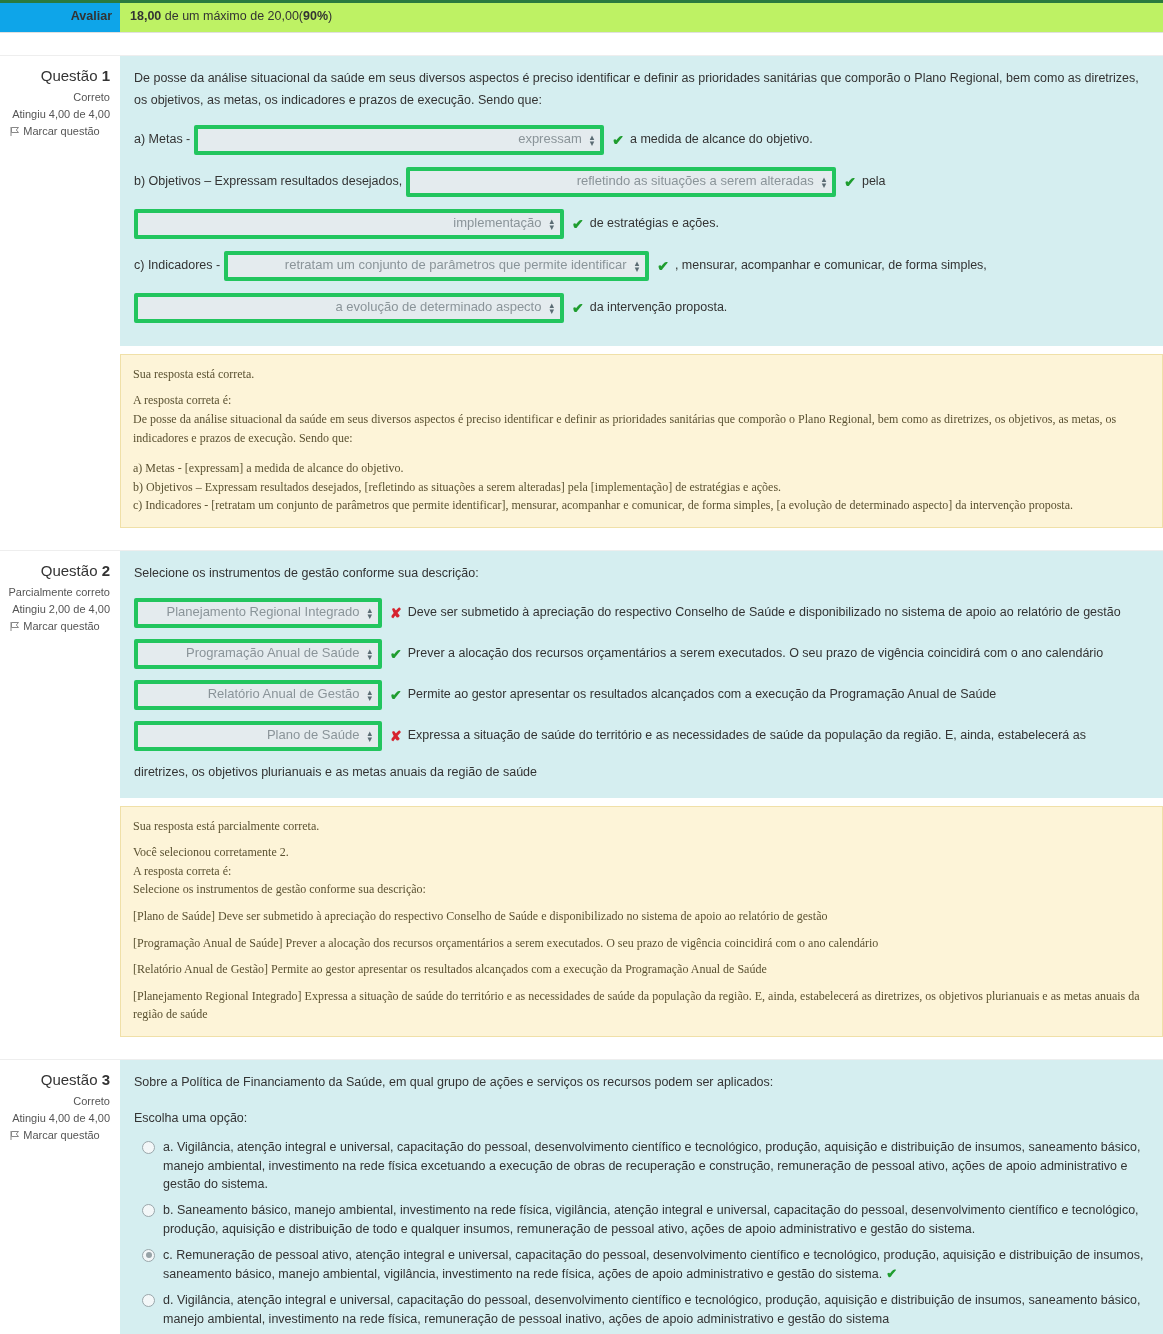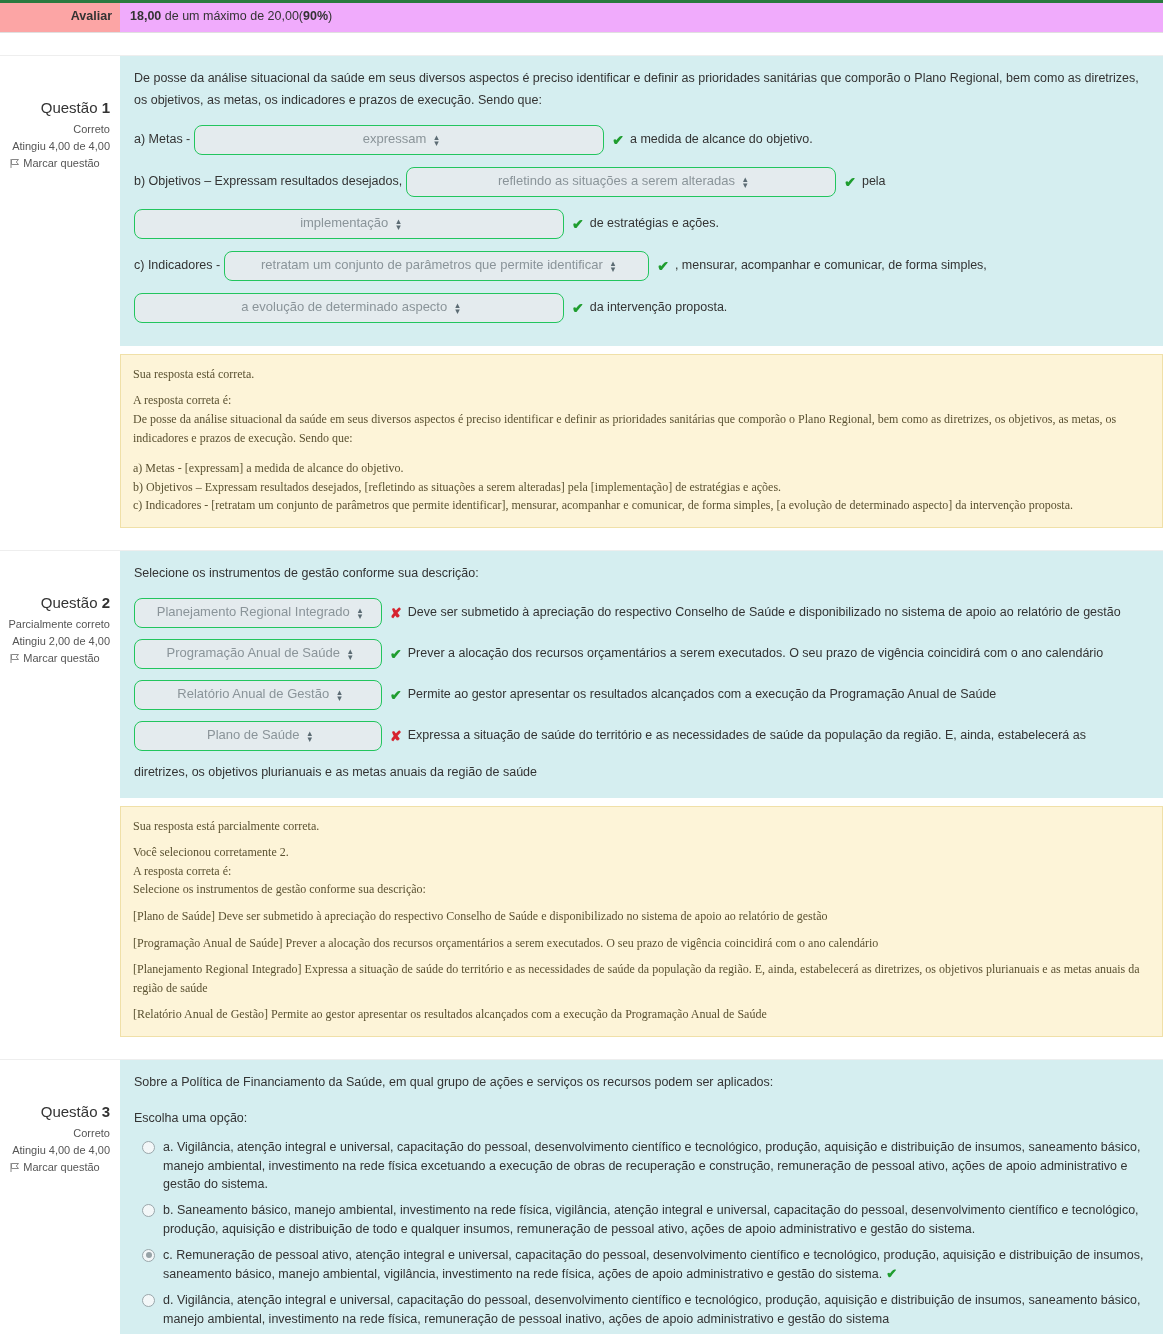--- a/index.html
+++ b/index.html
@@ -15,32 +15,32 @@
   .topline { height: 3px; background: #2a7a3f; width: 100%; }
   .grade-bar {
     display: flex;
     align-items: stretch;
     border-bottom: 1px solid #e0e0e0;
     background: #ffffff;
     height: 30px;
   }
   .grade-label {
     width: 120px;
-    background: #fca5a5;
+    background: #0ea5e9;
     text-align: right;
     padding: 6px 8px 6px 0;
     font-size: 12.5px;
     font-weight: bold;
     color: #333;
   }
   .grade-value {
     flex: 1;
     padding: 6px 0 6px 10px;
     font-size: 12.5px;
-    background: #f0abfc;
+    background: #bef264;
   }
   .grade-value b { font-weight: bold; }
 
   
   .question {
     display: flex;
     align-items: flex-start;
     border-top: 1px solid #eeeeee;
     background: #ffffff;
   }
@@ -52,21 +52,20 @@
     font-size: 11px;
     color: #555555;
     line-height: 1.55;
   }
   .q-number {
     font-size: 15px;
     color: #333333;
     font-weight: normal;
     display: block;
     margin-bottom: 2px;
-    margin-top: 32px;
   }
   .q-number b { font-weight: bold; }
   .q-state { display: block; font-size: 11px; }
   .q-mark { display: block; font-size: 11px; }
   .q-flag {
     display: block;
     font-size: 11px;
     color: #555;
     white-space: nowrap;
     text-align: center;
@@ -100,24 +99,24 @@
   .feedback .blockgap { margin-bottom: 12px; }
 
   .spacer { height: 22px; background: #ffffff; }
 
   
   .line { display: flex; flex-wrap: wrap; align-items: center; margin-bottom: 6px; }
   .line-txt { margin-right: 4px; white-space: pre-wrap; }
   .sel {
     display: inline-flex;
     align-items: center;
-    justify-content: center;
+    justify-content: flex-end;
     background: #e4ebee;
-    border: 1px solid #22c55e;
-    border-radius: 8px;
+    border: 4px solid #22c55e;
+    border-radius: 2px;
     height: 30px;
     padding: 0 6px 0 9px;
     color: #8a9499;
     font-size: 13px;
     font-family: "Liberation Sans", sans-serif;
     margin: 3px 6px 3px 0;
     overflow: hidden;
     white-space: nowrap;
   }
   .sel .caret {
@@ -347,22 +346,22 @@
       <p style="margin-top:8px">diretrizes, os objetivos plurianuais e as metas anuais da região de saúde</p>
     </div>
 
     <div class="feedback">
       <p>Sua resposta está parcialmente correta.</p>
       <p class="tight">Você selecionou corretamente 2.</p>
       <p class="tight">A resposta correta é:</p>
       <p>Selecione os instrumentos de gestão conforme sua descrição:</p>
       <p>[Plano de Saúde] Deve ser submetido à apreciação do respectivo Conselho de Saúde e disponibilizado no sistema de apoio ao relatório de gestão</p>
       <p>[Programação Anual de Saúde] Prever a alocação dos recursos orçamentários a serem executados. O seu prazo de vigência coincidirá com o ano calendário</p>
+      <p>[Relatório Anual de Gestão] Permite ao gestor apresentar os resultados alcançados com a execução da Programação Anual de Saúde</p>
       <p>[Planejamento Regional Integrado] Expressa a situação de saúde do território e as necessidades de saúde da população da região. E, ainda, estabelecerá as diretrizes, os objetivos plurianuais e as metas anuais da região de saúde</p>
-      <p>[Relatório Anual de Gestão] Permite ao gestor apresentar os resultados alcançados com a execução da Programação Anual de Saúde</p>
     </div>
   </div>
 </div>
 
 <div class="spacer"></div>
 
 <div class="question">
   <div class="q-info">
     <span class="q-number"><span>Questão</span> <b>3</b></span>
     <span class="q-state">Correto</span>

